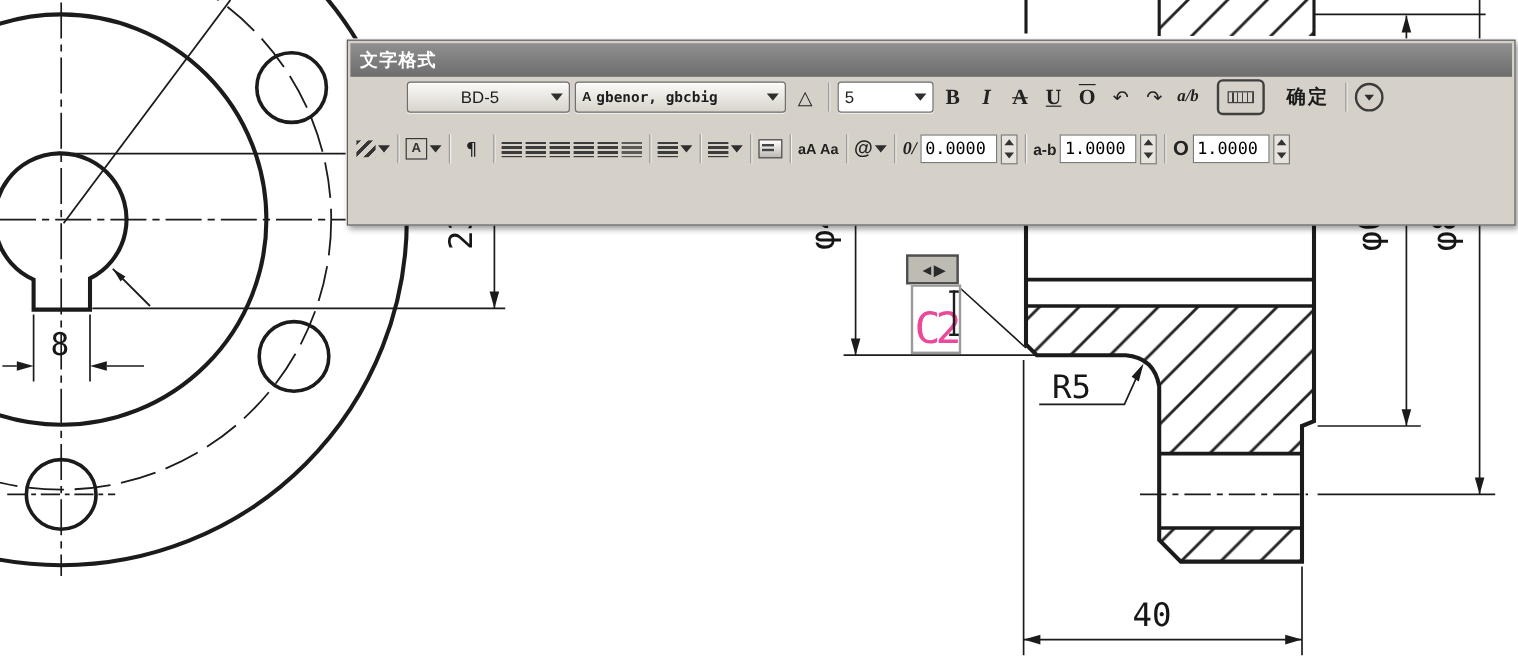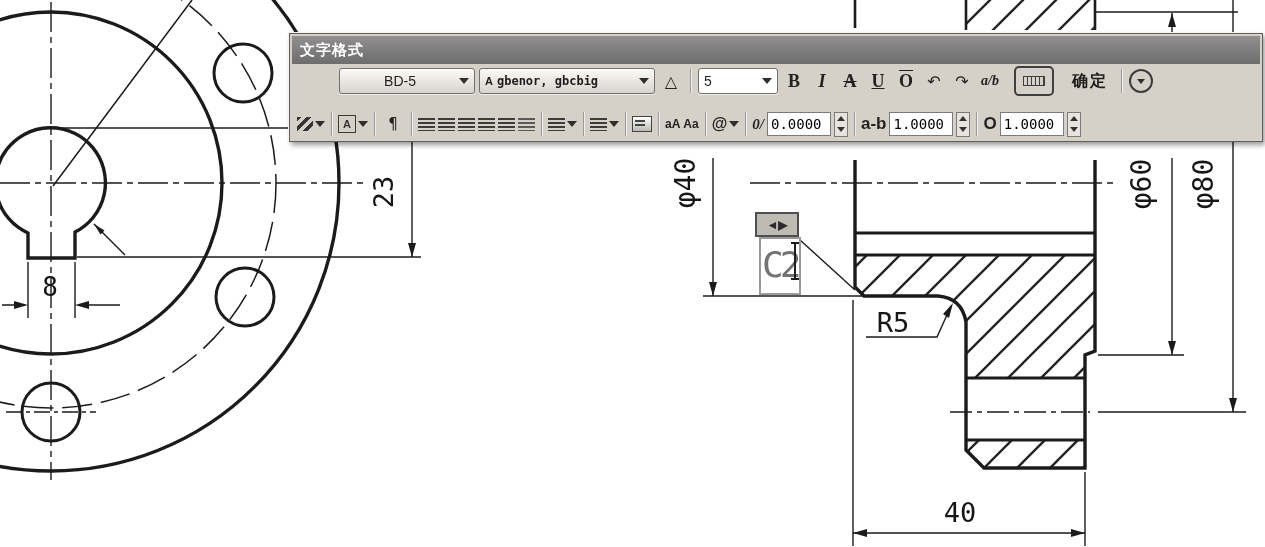--- a/index.html
+++ b/index.html
@@ -16,33 +16,33 @@
     position:absolute;left:755px;top:212px;width:44px;height:25px;z-index:5;
     background:#bebbb3;border:2px solid #4f4f4f;box-sizing:border-box;
     display:flex;align-items:center;justify-content:center;
     font-size:12px;font-weight:bold;color:#2b2b2b;letter-spacing:0px;line-height:1;
   }
   .mtext-frame{
     position:absolute;left:759px;top:237px;width:42px;height:58px;z-index:5;
     background:#ffffff;border:2px solid #9a9a9a;box-sizing:border-box;
   }
   .mtext-frame .mtext-text{
-    position:absolute;left:1px;top:8px;
-    font-family:"DejaVu Sans Mono", monospace;font-size:36px;line-height:1;color:#737373;
+    position:absolute;left:1px;top:18px;
+    font-family:"DejaVu Sans Mono", monospace;font-size:36px;line-height:1;color:#ec4899;
     letter-spacing:-4px;
   }
   .mtext-cursor{position:absolute;left:33px;top:3px;width:2px;height:38px;background:#1d1d1d;}
   .mtext-cursor:before,.mtext-cursor:after{
     content:"";position:absolute;left:-3px;width:8px;height:2px;background:#1d1d1d;
   }
   .mtext-cursor:before{top:0;} .mtext-cursor:after{bottom:0;}
 
   
   .toolbar{
-    position:absolute;left:289px;top:33px;width:974px;height:109px;z-index:10;
+    position:absolute;left:289px;top:33px;width:974px;height:155px;z-index:10;
     background:#d5d1c9;border:1px solid #5f5f5f;box-sizing:border-box;
     box-shadow:-1px -1px 0 #f4f2ee, 2px 3px 5px rgba(0,0,0,.4);
     padding:2px;
   }
   .tb-title{
     height:28px;background:linear-gradient(#909090,#6d6d6d);
     color:#fff;font-size:15px;font-weight:bold;
     display:flex;align-items:center;padding:0 8px;letter-spacing:1px;
   }
   .tb-row{display:flex;align-items:center;padding:0 5px;}
@@ -99,21 +99,21 @@
   .numfield{
     width:64px;height:24px;border:1px solid #7a7a7a;background:#fff;box-sizing:border-box;
     display:flex;align-items:center;padding:0 3px;flex:none;
     font-family:"DejaVu Sans Mono", monospace;font-size:14px;color:#000000;
   }
   .spinner{width:14px;height:25px;border:1px solid #7a7a7a;background:#e7e4de;box-sizing:border-box;
     display:flex;flex-direction:column;align-items:center;justify-content:space-around;flex:none;}
   .spinner i{display:block;width:0;height:0;border-left:4px solid transparent;border-right:4px solid transparent;}
   .spinner .up{border-bottom:5px solid #333;}
   .spinner .dn{border-top:5px solid #333;}
-  .ilabel{font-size:17px;font-weight:bold;color:#222;flex:none;}
+  .ilabel{font-size:13px;font-weight:bold;color:#222;flex:none;}
   .ilabel.it{font-style:italic;font-family:"Liberation Serif",serif;font-size:15px;}
   .ilabel.big-o{font-size:17px;}
   .case-ic{font-size:12px;font-weight:bold;color:#222;flex:none;}
 </style>
 </head>
 <body>
 
 <svg id="cad" width="1265" height="547" viewBox="0 0 1265 547">
   <defs>
     <pattern id="h" width="33" height="33" patternUnits="userSpaceOnUse">

